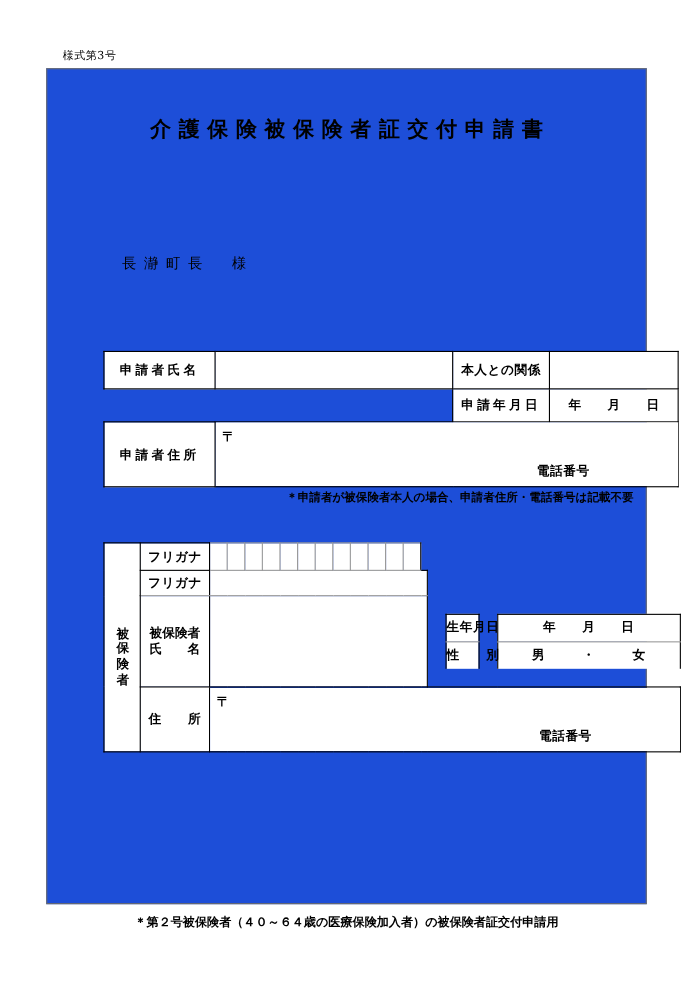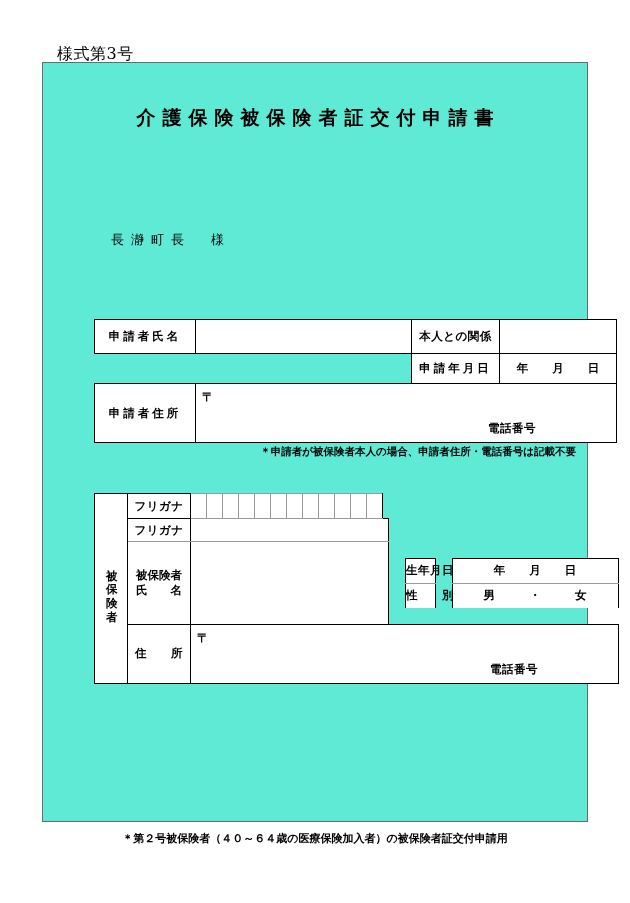--- a/index.html
+++ b/index.html
@@ -15,35 +15,35 @@
     color: #000000;
     overflow: hidden;
   }
 
   
   .form-no {
     position: absolute;
     left: 57px;
     top: 44px;
     font-family: "DejaVu Serif", "Liberation Serif", serif;
-    font-size: 16px;
+    font-size: 10px;
     letter-spacing: 0.5px;
     white-space: nowrap;
   }
 
   
   .page-frame {
     position: absolute;
     left: 42px;
     top: 62px;
     width: 546px;
     height: 760px;
     border: 1px solid #6b6b6b;
     box-sizing: border-box;
-    background: #5eead4;
+    background: #1d4ed8;
   }
 
   
   .doc-title {
     position: absolute;
     left: 0;
     top: 42px;
     width: 100%;
     text-align: center;
     font-size: 19px;

